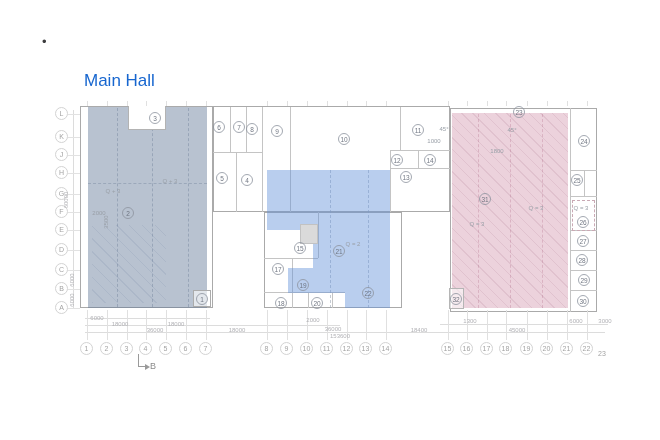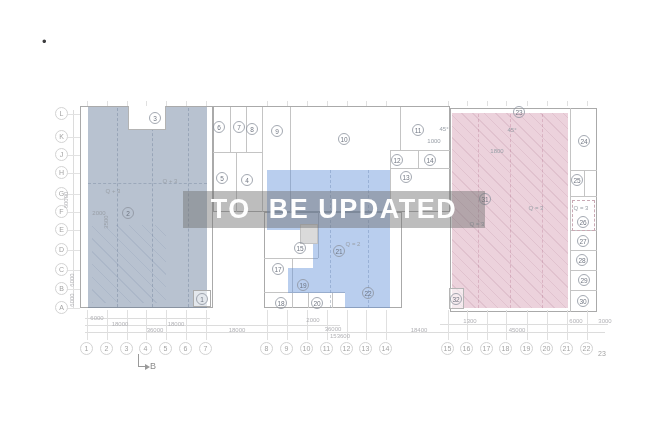--- a/index.html
+++ b/index.html
@@ -61,43 +61,41 @@
   .smb{position:absolute;left:150px;top:361px;font-size:9px;color:#8b8b8b;z-index:30;}
 </style>
 </head>
 <body>
 
 <div class="page">
 
   <div class="title-row">
     <span class="bullet">•</span>
   </div>
+  <div class="subtitle">Main Hall</div>
 
   <div id="plan" style="position:absolute;left:0;top:0;width:660px;height:440px;">
 
     <div class="blk" style="left:80px;top:106px;width:133px;height:202px;"></div>
     <div class="blk" style="left:213px;top:106px;width:237px;height:106px;"></div>
     <div class="blk" style="left:264px;top:212px;width:138px;height:96px;"></div>
     <div class="blk" style="left:450px;top:108px;width:147px;height:204px;"></div>
 
     <div class="zoneL"></div>
     <div class="zoneM"></div>
     <div class="zoneR"></div>
     <div class="hatchR"></div>
     <div class="hatchL"></div>
 
     <div class="notch"></div>
     <div class="box1"></div>
     <div class="box32"></div>
     <div class="box26"></div>
     <div class="graysq"></div>
 
-    <div class="watermark">
-      <span>TO  BE UPDATED</span>
-    </div>
 
     <div class="smv"></div>
     <div class="smh"></div>
     <div class="smarr"></div>
     <div class="smb">B</div>
   <div class="wl" style="left: 230px; top: 107px; width: 1px; height: 45px;"></div>
       <div class="wl" style="left: 246px; top: 107px; width: 1px; height: 45px;"></div>
       <div class="wl" style="left: 262px; top: 107px; width: 1px; height: 105px;"></div>
       <div class="wl" style="left: 213px; top: 152px; width: 50px; height: 1px;"></div>
       <div class="wl" style="left: 290px; top: 107px; width: 1px; height: 105px;"></div>

